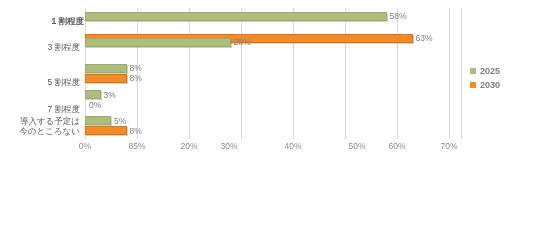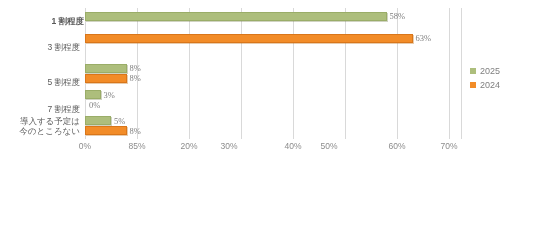--- a/index.html
+++ b/index.html
@@ -20,21 +20,21 @@
   .gridline{
     position:absolute;top:0;bottom:0;width:1px;
     background:#d9d9d9;
   }
   .axis-baseline{
     position:absolute;left:0;top:0;bottom:0;width:1px;background:#bfbfbf;
   }
 
   
   .row{
-    position:absolute;left:0;width:100%;font-family:Liberation Serif, serif;
+    position:absolute;left:0;width:100%;
   }
   .cat-label{
     position:absolute;
     right:538px;              
     text-align:right;
     color:#595959;
     font-size:8.5px;
     line-height:10px;
     white-space:pre-line;
   }
@@ -70,21 +70,21 @@
     position:absolute;top:0;
     transform:translateX(-50%);
     font-size:8.5px;
     color:#8c8c8c;
     white-space:nowrap;
   }
 
   
   .legend{
     position:absolute;
-    left:470px;top:66px;
+    left:470px;top:66px;font-weight:bold;
   }
   .legend-sep{
     position:absolute;left:461px;top:8px;width:1px;height:131px;background:#d9d9d9;
   }
   .legend-item{
     display:flex;align-items:center;
     margin-bottom:4px;
   }
   .legend-swatch{
     width:6px;height:6px;margin-right:4px;flex:none;
@@ -115,20 +115,24 @@
           <div class="barwrap" style="top: 3.6px; width: 364px;">
             <div class="bar s2025" style="width: 301.6px;"></div>
             <div class="val" style="left: 304.6px;">58%</div>
           </div>
           <div class="barwrap" style="top: 13.6px; width: 364px; margin-top: 12px;">
             <div class="bar s2024" style="width: 327.6px;"></div>
             <div class="val" style="left: 330.6px;">63%</div>
           </div>
         </div>
         <div class="row" style="top: 26.2px; height: 26.2px;">
+          <div class="barwrap" style="top: 3.6px; width: 364px;">
+            <div class="bar s2025" style="width: 145.6px;"></div>
+            <div class="val" style="left: 148.6px;">28%</div>
+          </div>
         </div>
         <div class="row" style="top: 52.4px; height: 26.2px;">
           <div class="barwrap" style="top: 3.6px; width: 364px;">
             <div class="bar s2025" style="width: 41.6px;"></div>
             <div class="val" style="left: 44.6px;">8%</div>
           </div>
           <div class="barwrap" style="top: 13.6px; width: 364px;">
             <div class="bar s2024" style="width: 41.6px;"></div>
             <div class="val" style="left: 44.6px;">8%</div>
           </div>
@@ -163,30 +167,30 @@
       <div class="cat-label" style="position: absolute; left: 0px; width: 80px; top: 115.9px;">導入する予定は
 今のところない</div>
     </div>
 
   <div class="xticks" id="xticks">
       <div class="xtick" style="left: 0px;">0%</div>
       <div class="xtick" style="left: 52px;">85%</div>
       <div class="xtick" style="left: 104px;">20%</div>
       <div class="xtick" style="left: 144px;">30%</div>
       <div class="xtick" style="left: 208px;">40%</div>
-      <div class="xtick" style="left: 244px;">50%</div>
+      <div class="xtick" style="left: 272px;">50%</div>
       <div class="xtick" style="left: 312px;">60%</div>
       <div class="xtick" style="left: 364px;">70%</div>
     </div>
 
   <div class="legend-sep"></div>
   <div class="legend" id="legend">
       <div class="legend-item">
         <span class="legend-swatch" style="background: rgb(173, 190, 124);"></span>
         <span class="legend-label">2025</span>
       </div>
       <div class="legend-item">
         <span class="legend-swatch" style="background: rgb(242, 140, 40);"></span>
-        <span class="legend-label">2024</span>
+        <span class="legend-label">2030</span>
       </div>
     </div>
 
 </div>
 
 </body></html>

